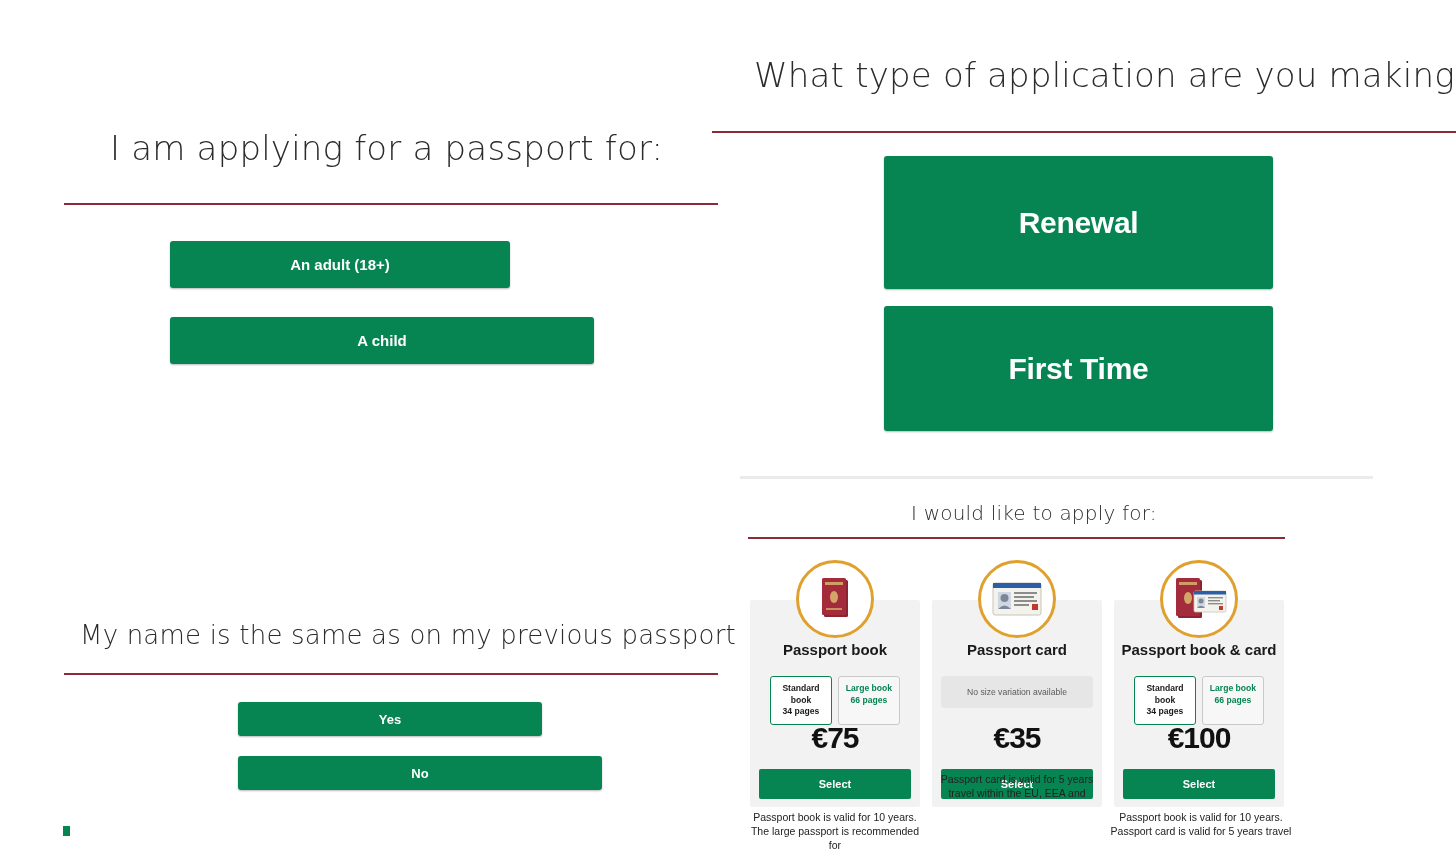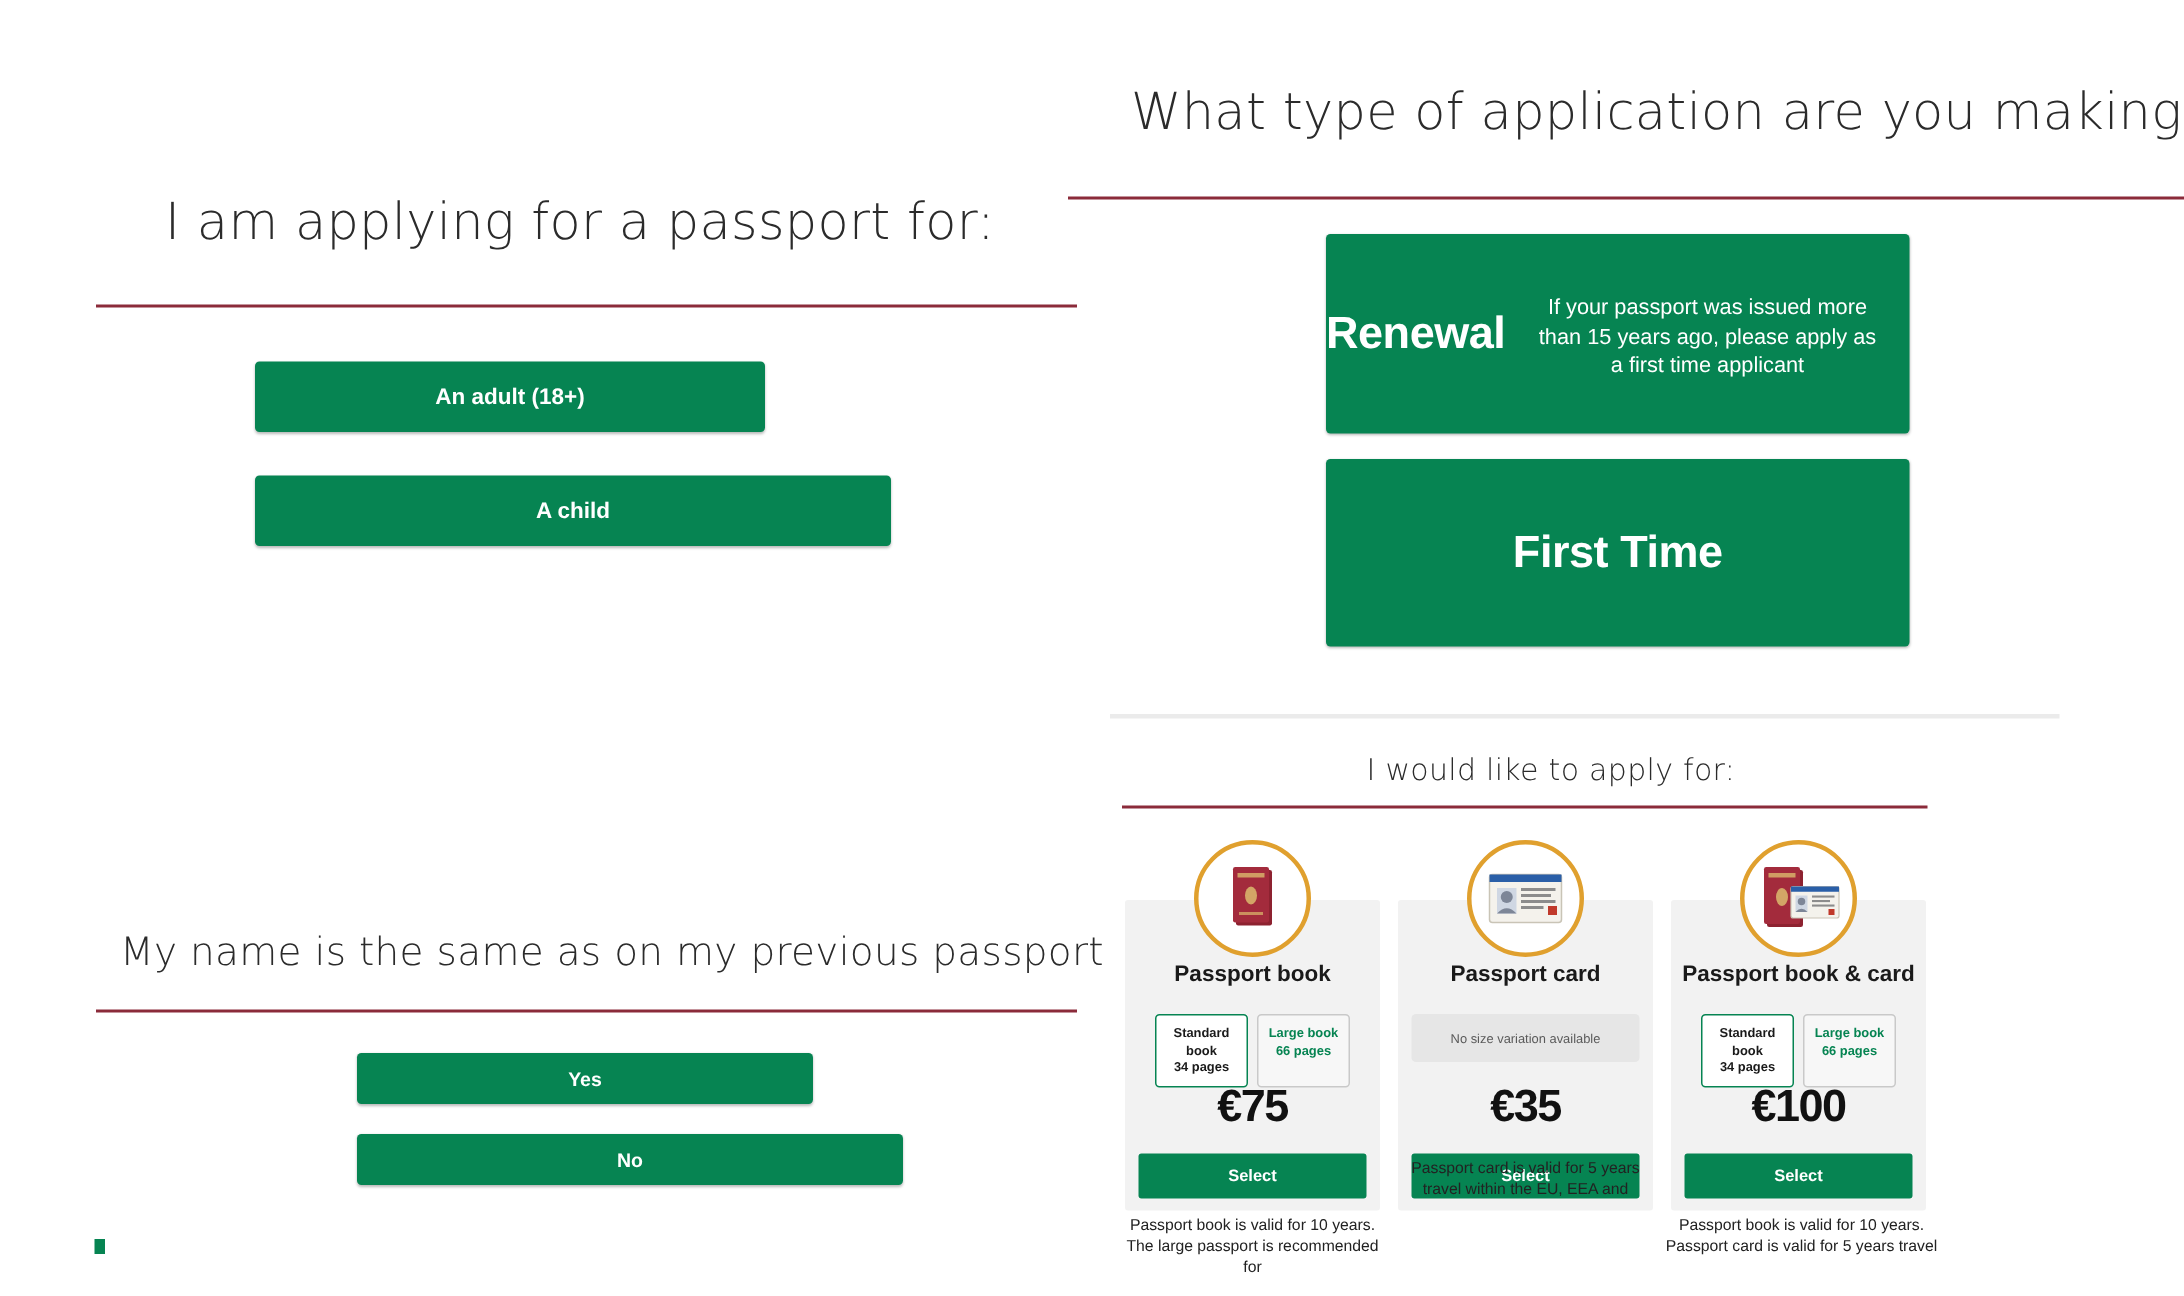--- a/index.html
+++ b/index.html
@@ -192,21 +192,20 @@
 </button>
 
 <div class="abs stray" style="left:63px; top:826px;"></div>
 
 <div class="abs thin-heading" style="left:754px; top:55px; font-size:34px;">What type of application are you making?</div>
 
 <div class="abs rule-maroon" style="left:712px; top:131px; width:744px;"></div>
 
 <button class="abs btn-green" style="left:884px; top:156px; width:389px; height:133px;">
   <span class="btn-title-xl">Renewal</span>
-  <span class="btn-sub">If your passport was issued more than 15 years ago, please apply as a first time applicant</span>
 </button>
 
 <button class="abs btn-green" style="left:884px; top:306px; width:389px; height:125px;">
   <span class="btn-title-xl">First Time</span>
 </button>
 
 <div class="abs rule-grey" style="left:740px; top:476px; width:633px;"></div>
 
 <div class="abs thin-heading" style="left:911px; top:501px; font-size:20px;">I would like to apply for:</div>
 

